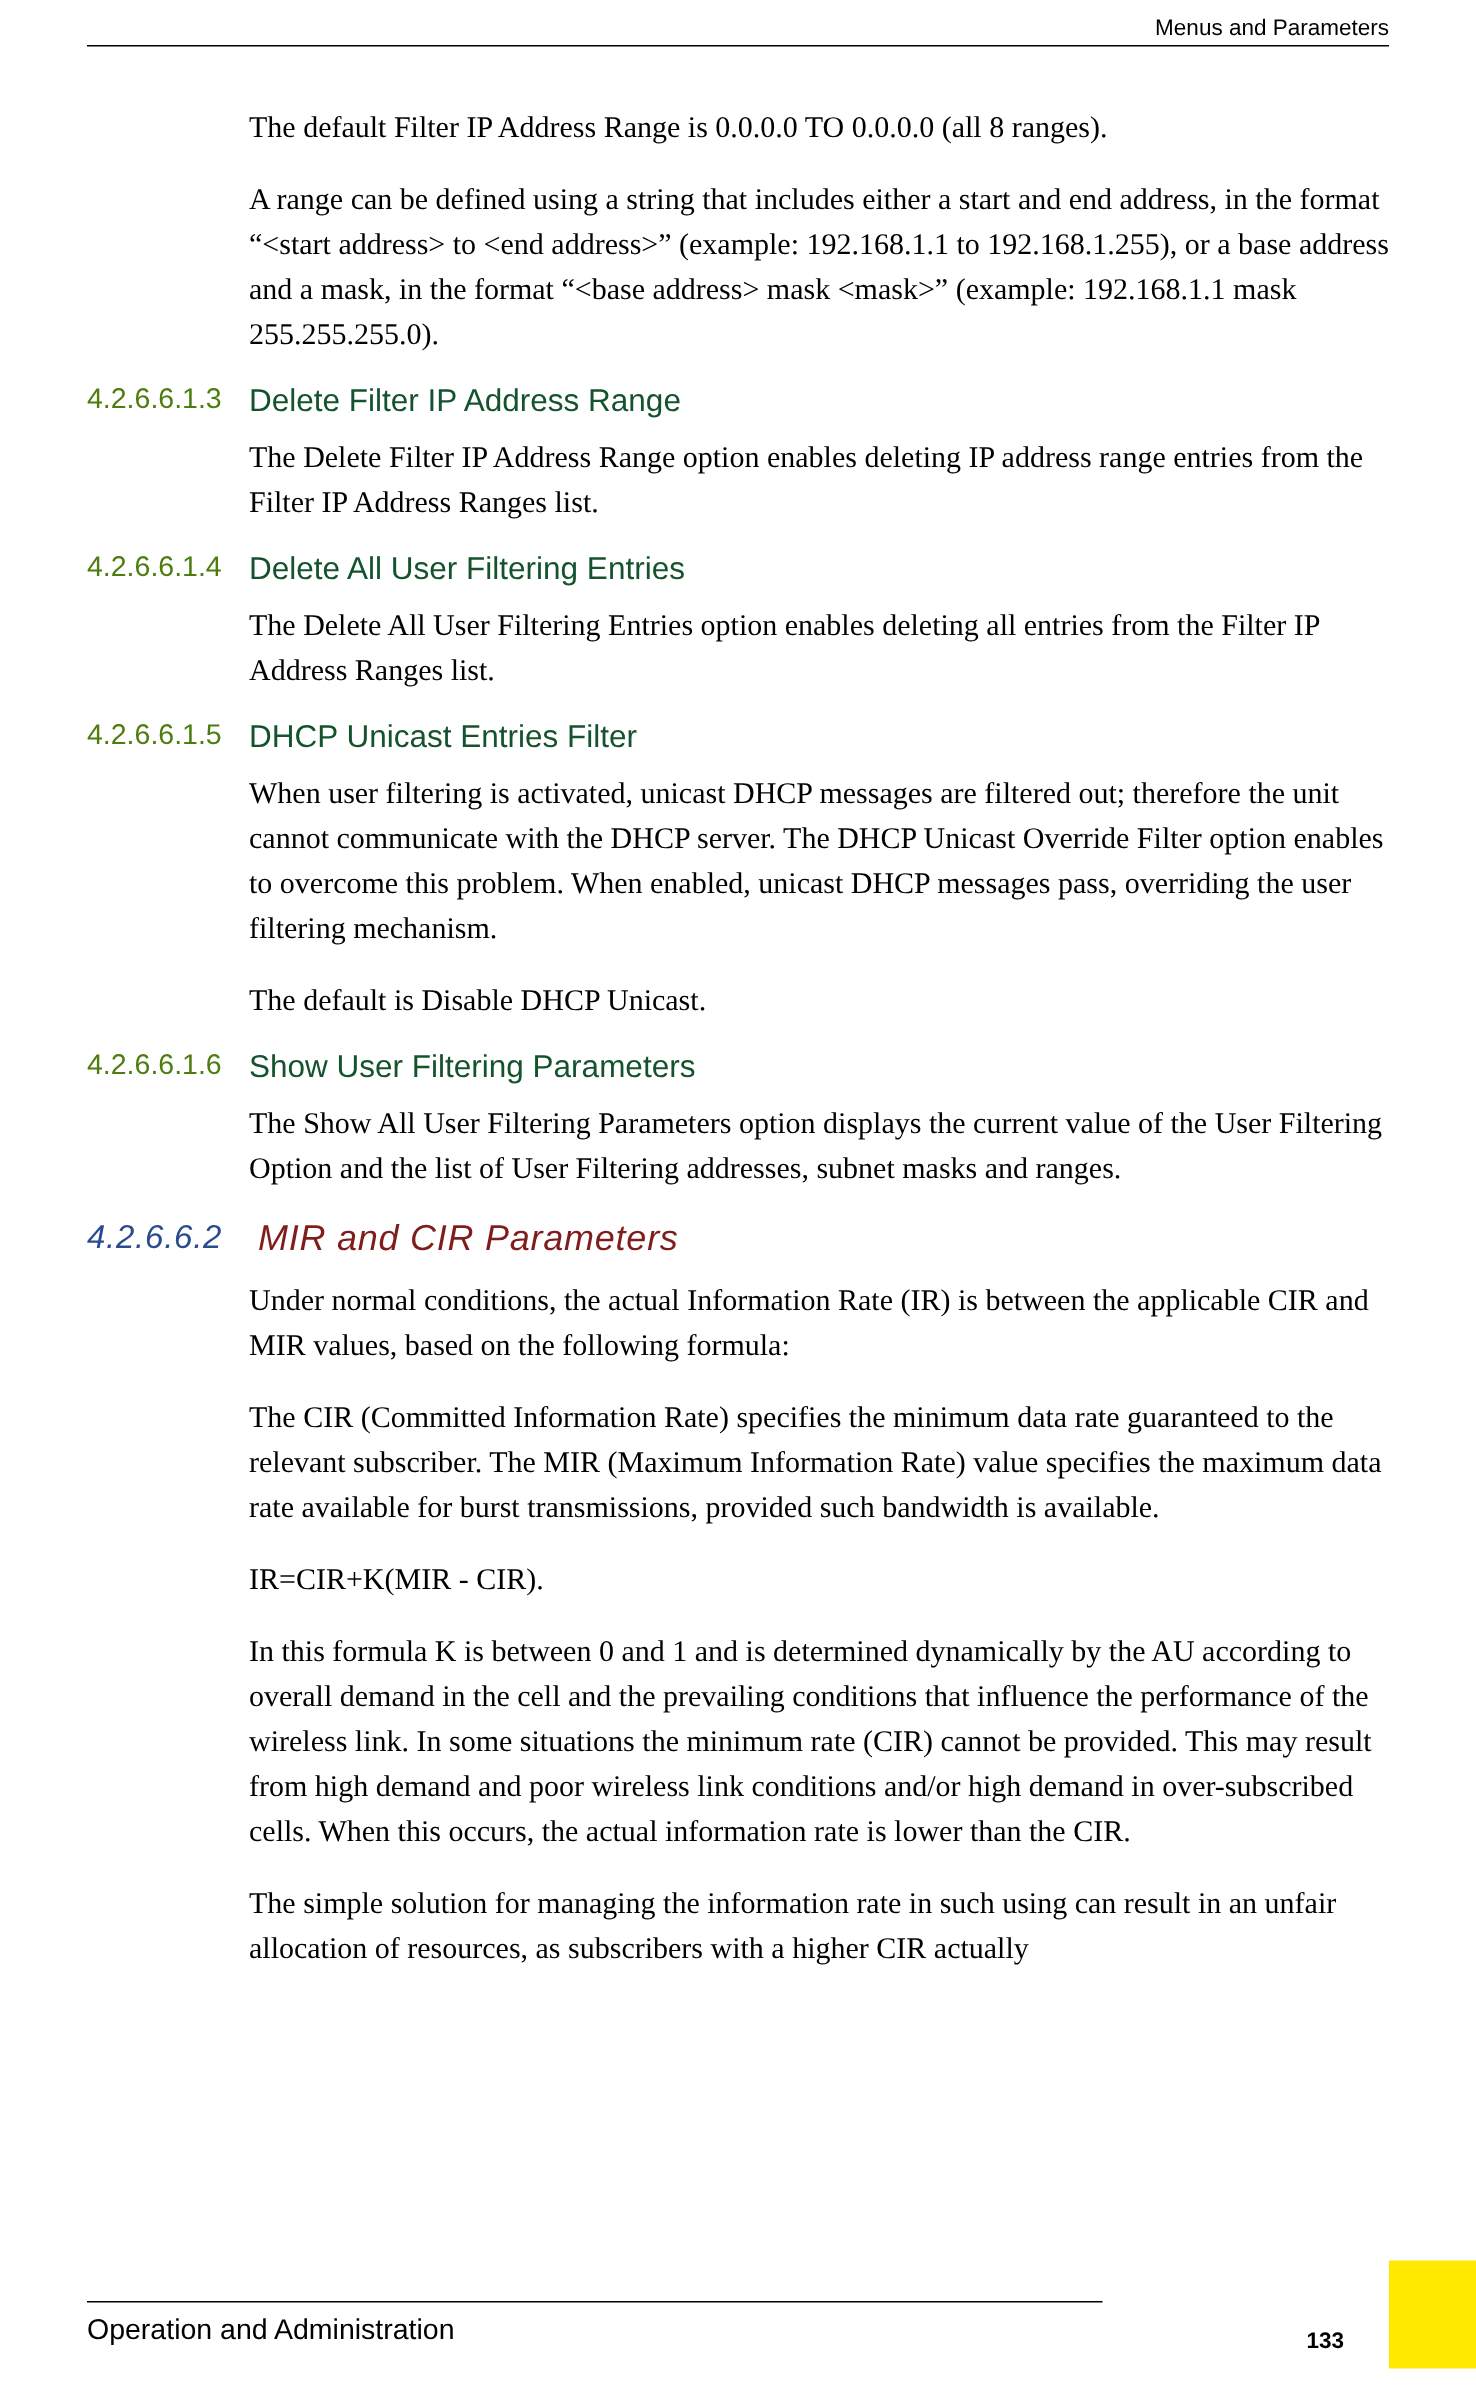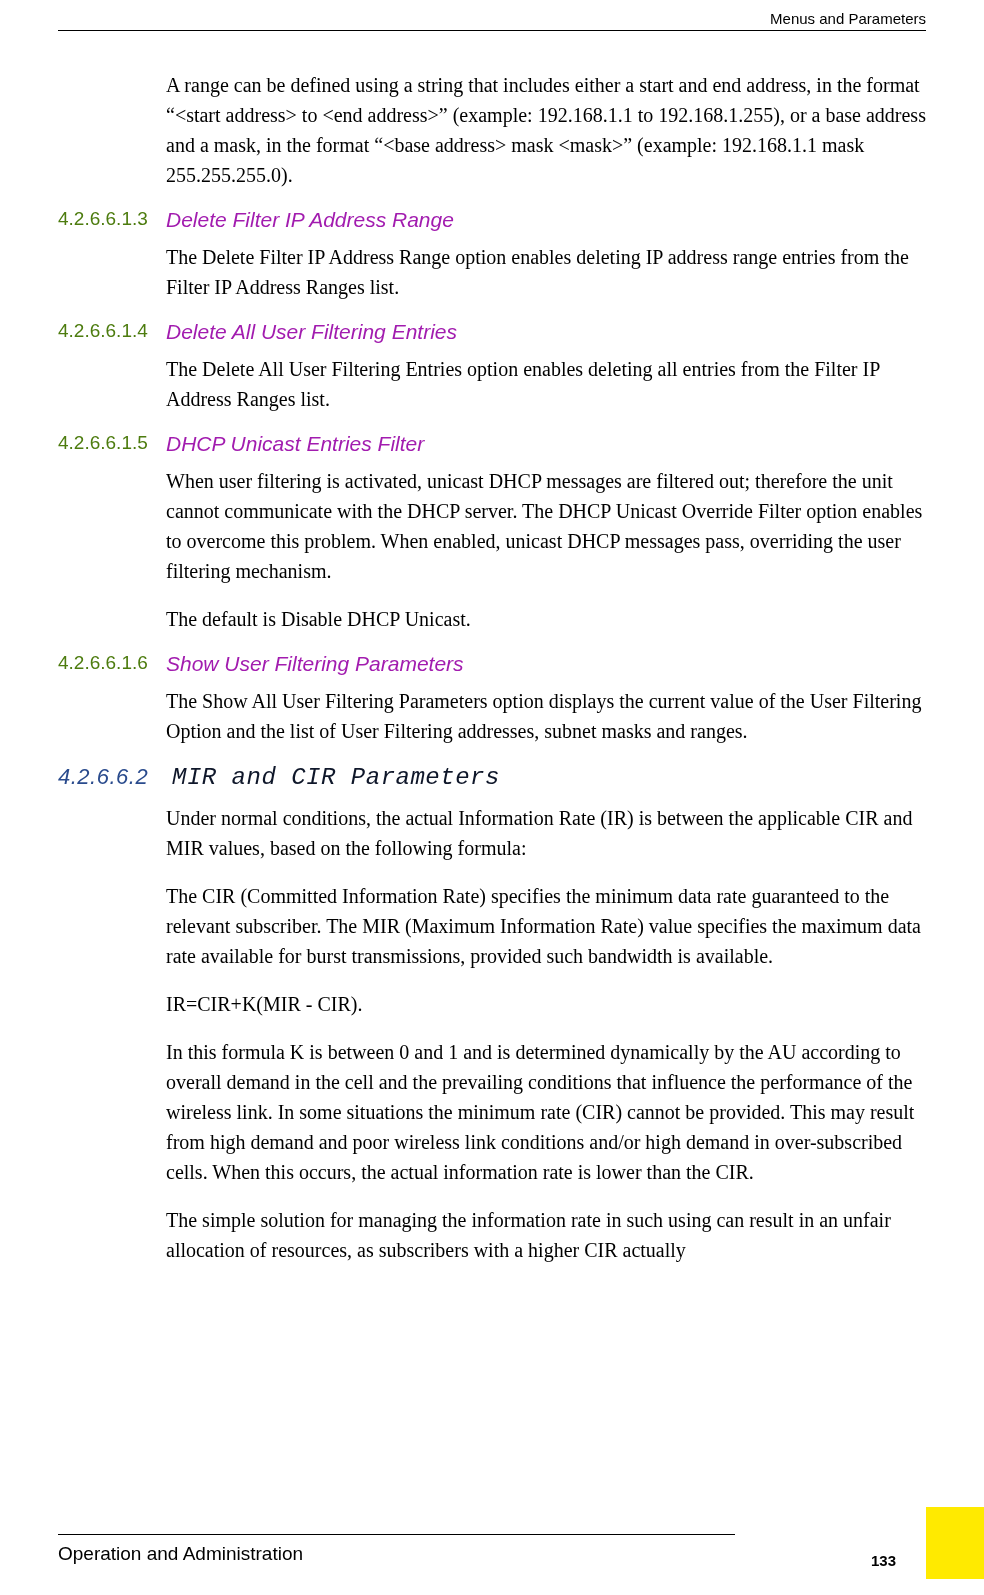--- a/index.html
+++ b/index.html
@@ -56,42 +56,41 @@
     .section-num {
       width: 108px;
       flex-shrink: 0;
       font-family: Arial, Helvetica, sans-serif;
       font-size: 19px;
       color: #4d7c0f;
     }
     .section-title {
       font-family: Arial, Helvetica, sans-serif;
       font-size: 21px;
-      color: #a21caf;
-      font-style: italic;
+      color: #14532d;
     }
     .section-row-h3 {
       display: flex;
       margin-bottom: 12px;
       margin-top: 12px;
     }
     .section-num-h3 {
       width: 114px;
       flex-shrink: 0;
       font-family: Arial, Helvetica, sans-serif;
       font-size: 22px;
       font-style: italic;
       color: #2a4b8d;
       letter-spacing: 0.5px;
     }
     .section-title-h3 {
-      font-family: Liberation Mono, monospace;
+      font-family: Liberation Sans, sans-serif;
       font-size: 24px;
       font-style: italic;
-      color: #0f172a;
+      color: #7f1d1d;
       letter-spacing: 0.5px;
     }
     .footer {
       position: absolute;
       bottom: 30px;
       left: 58px;
       right: 58px;
     }
     .footer-rule {
       border-top: 1px solid #000;
@@ -120,20 +119,21 @@
     }
   </style>
 </head>
 <body>
 
 <div class="page">
   <div class="header-right">Menus and Parameters</div>
   <div class="top-rule"></div>
 
   <div class="content">
+    <p class="body-para">The default Filter IP Address Range is 0.0.0.0 TO 0.0.0.0 (all 8 ranges).</p>
     <p class="body-para">A range can be defined using a string that includes either a start and end address, in the format “&lt;start address&gt; to &lt;end address&gt;” (example: 192.168.1.1 to 192.168.1.255), or a base address and a mask, in the format “&lt;base address&gt; mask &lt;mask&gt;” (example: 192.168.1.1 mask 255.255.255.0).</p>
 
     <div class="section-row">
       <div class="section-num">4.2.6.6.1.3</div>
       <div class="section-title">Delete Filter IP Address Range</div>
     </div>
     <p class="body-para">The Delete Filter IP Address Range option enables deleting IP address range entries from the Filter IP Address Ranges list.</p>
 
     <div class="section-row">
       <div class="section-num">4.2.6.6.1.4</div>

